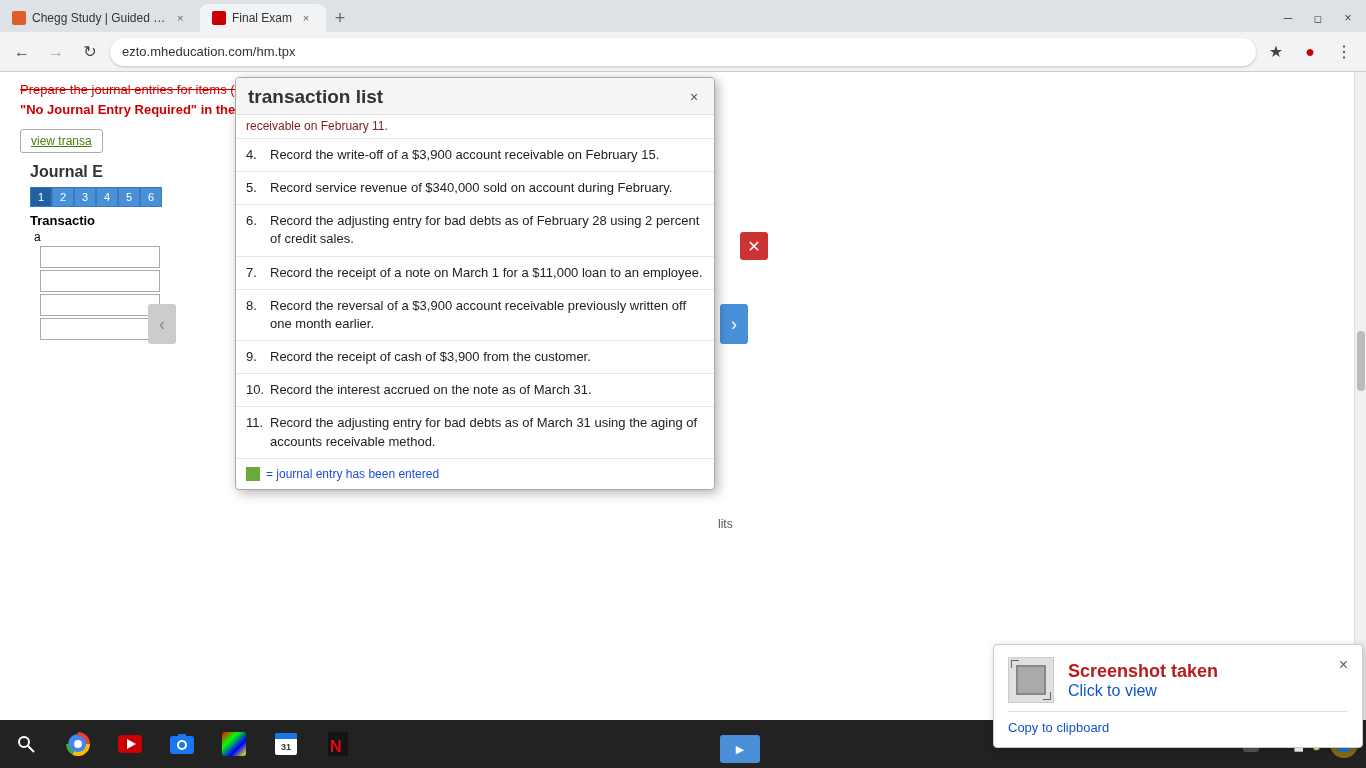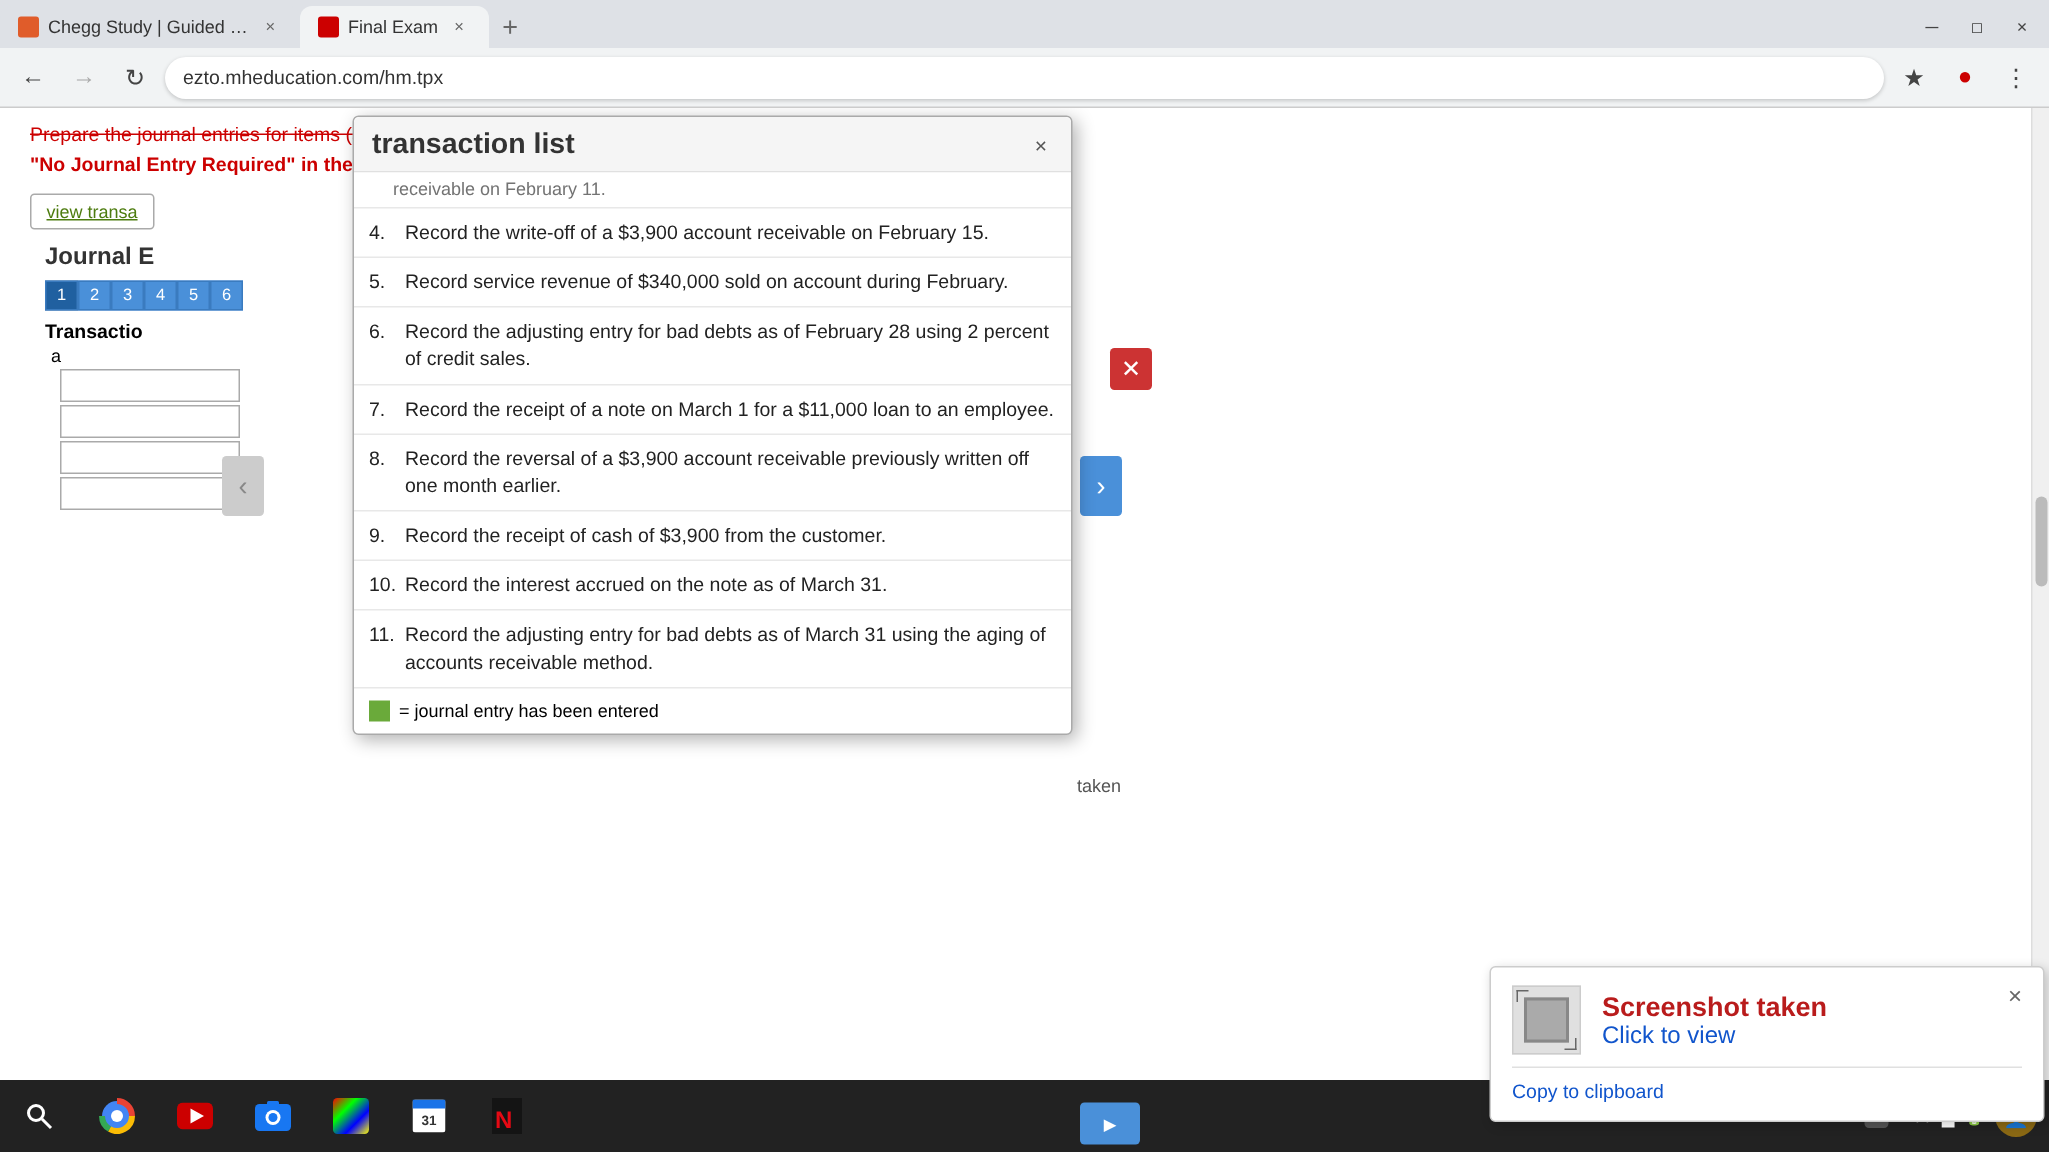--- a/index.html
+++ b/index.html
@@ -216,21 +216,21 @@
       margin-right: 4px;
     }
     .transaction-text {
       flex: 1;
     }
     .legend-row {
       display: flex;
       align-items: center;
       padding: 8px 10px;
       font-size: 12px;
-      color: #000000;
+      color: #1d4ed8;
     }
     .legend-box {
       width: 14px; height: 14px;
       background: #6aaa3a;
       margin-right: 6px;
       flex-shrink: 0;
     }
 
     
     .modal-body::-webkit-scrollbar { width: 8px; }
@@ -535,30 +535,30 @@
     <div class="bg-close-btn">✕</div>
 
     <div class="nav-arrow-left">‹</div>
 
     <div class="nav-arrow-right">›</div>
 
     <div class="done-btn">
       <span style="font-size:11px;">▶</span>
     </div>
 
-    <div style="position:absolute; top:445px; left:718px; font-size:12px; color:#555;">taken</div>
+    <div style="position:absolute; top:445px; left:718px; font-size:12px; color:#555;">lits</div>
 
     <div class="modal">
       <div class="modal-header">
         <span class="modal-title">transaction list</span>
         <button class="modal-close-btn">×</button>
       </div>
       <div class="modal-body">
 
-        <div class="transaction-item" style="font-size:12px; color:#737373; padding: 3px 26px; border-bottom:1px solid #e8e8e8;text-align:right;">
+        <div class="transaction-item" style="font-size:12px; color:#7f1d1d; padding: 3px 10px; border-bottom:1px solid #e8e8e8;text-align:right;">
           <span>receivable on February 11.</span>
         </div>
 
         <div class="transaction-item">
           <span class="transaction-num">4.</span>
           <span class="transaction-text">Record the write-off of a $3,900 account receivable on February 15.</span>
         </div>
         <div class="transaction-item">
           <span class="transaction-num">5.</span>
           <span class="transaction-text">Record service revenue of $340,000 sold on account during February.</span>

